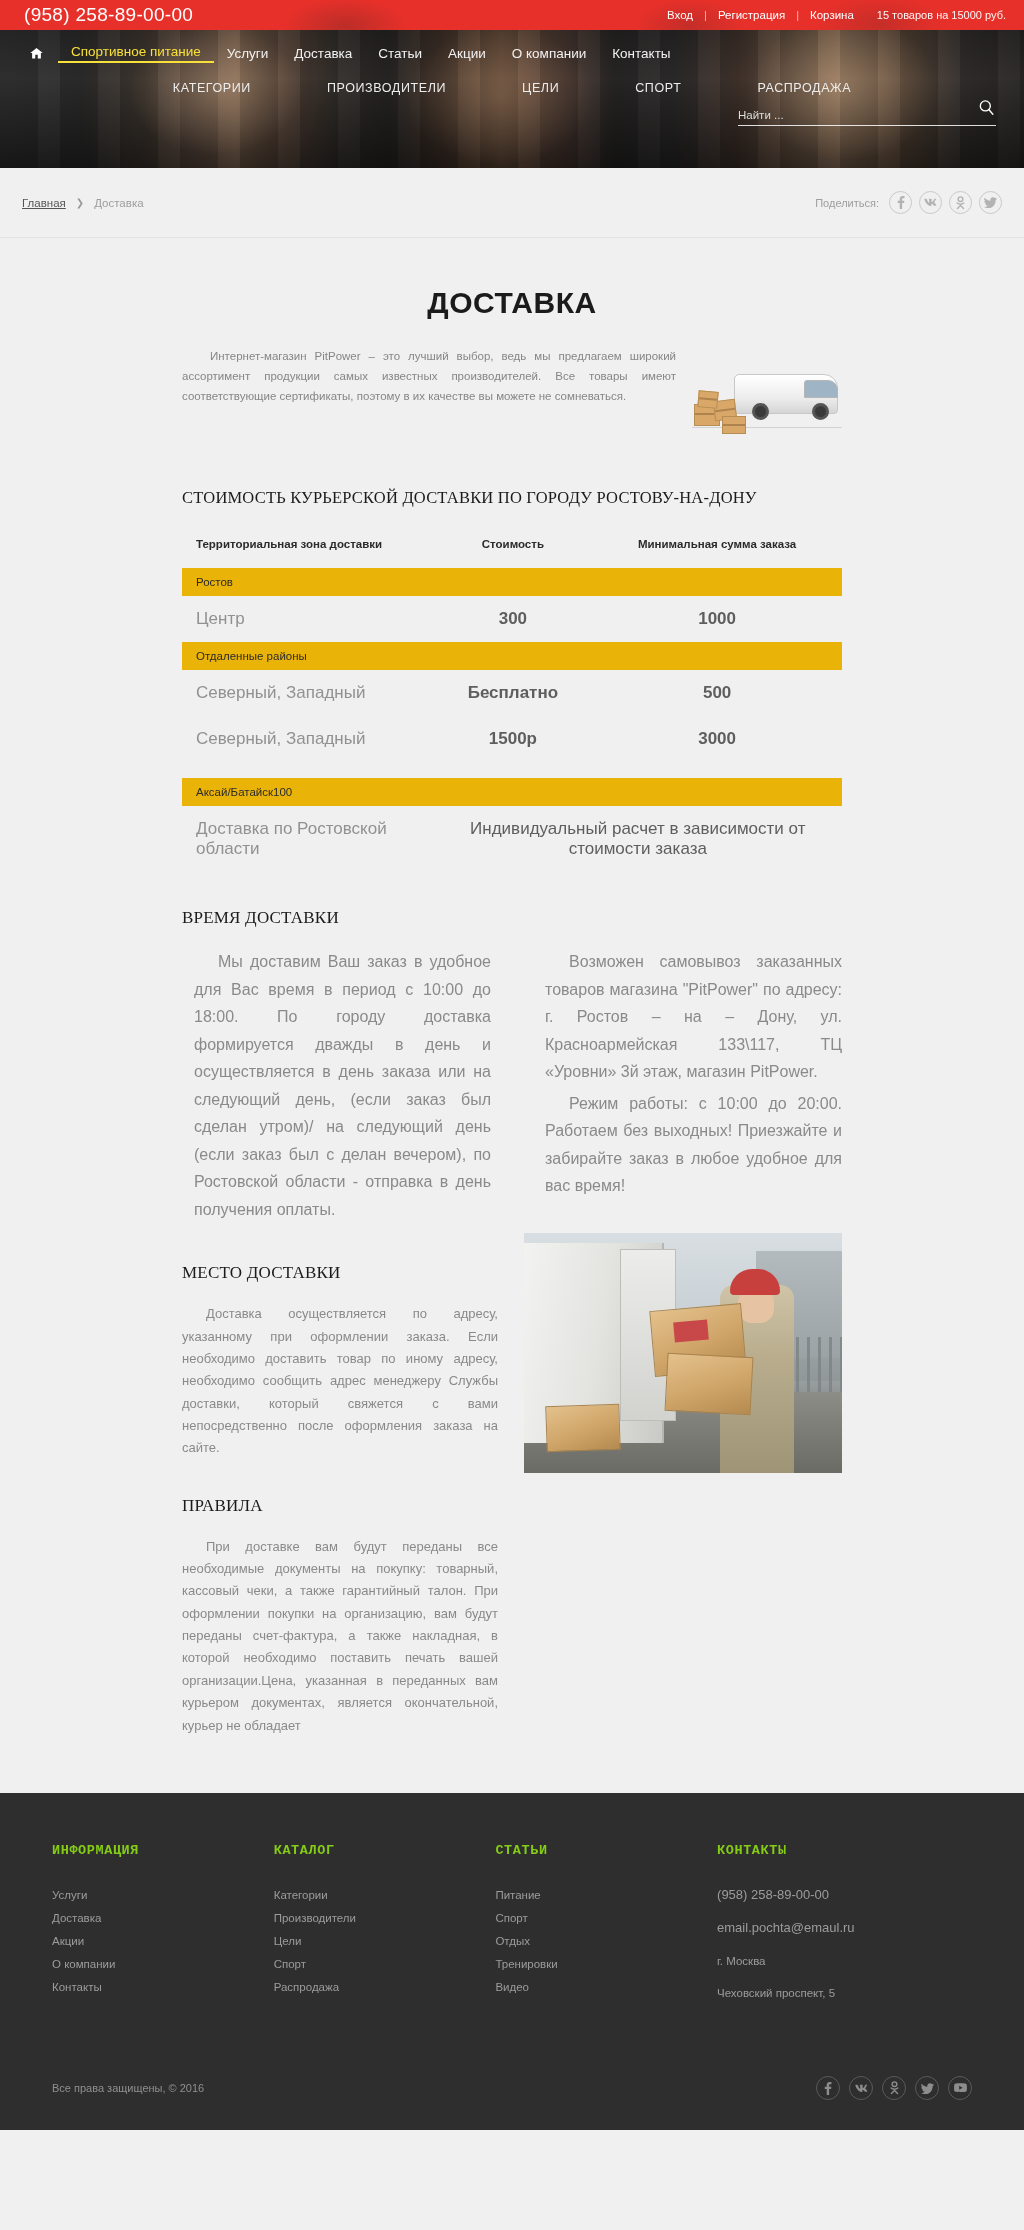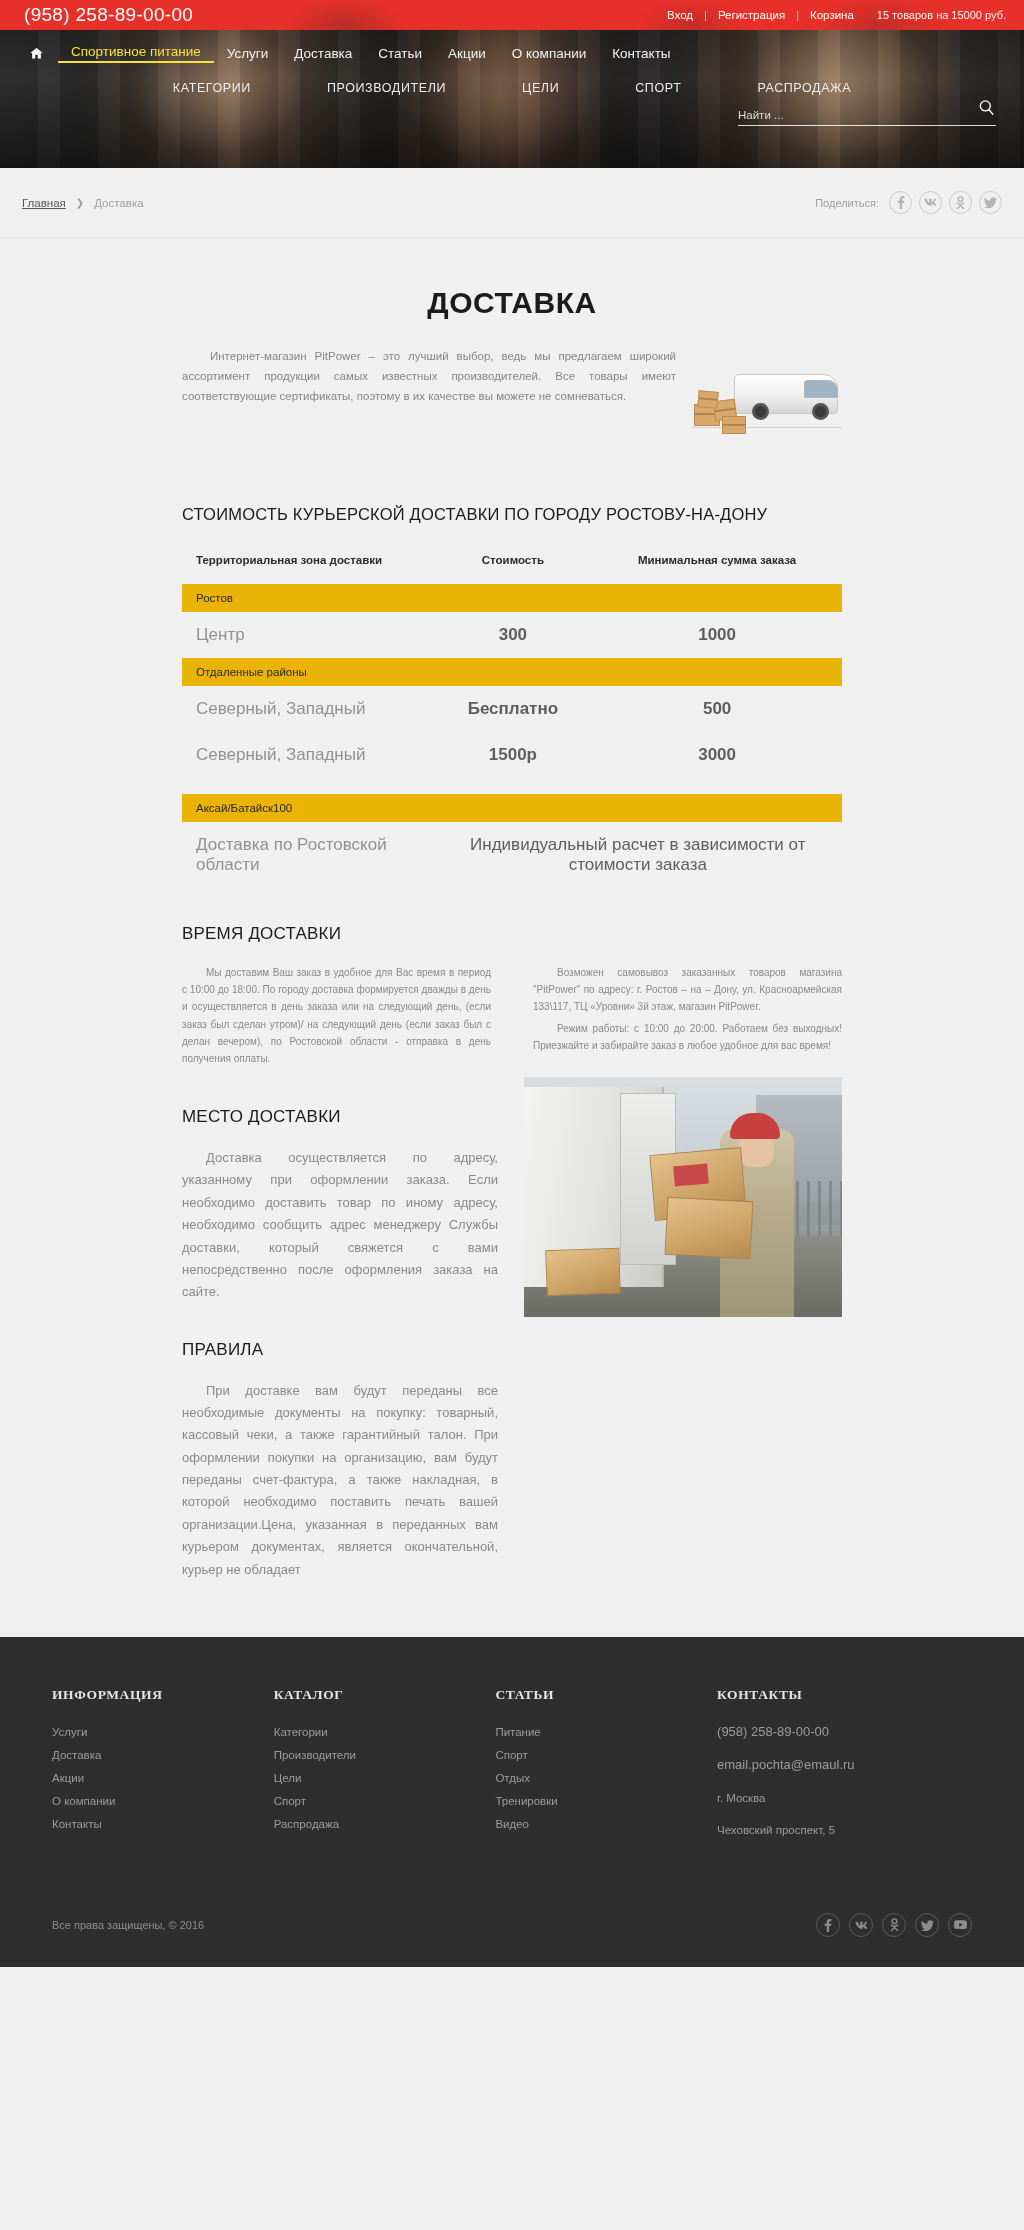--- a/index.html
+++ b/index.html
@@ -264,22 +264,22 @@
     position: absolute; left: 0; right: 0; bottom: 10px;
     height: 1px; background: rgba(0,0,0,.12);
   }
 
   
   h2.sec {
     font-size: 16.5px;
     color: #1b1b1b;
     font-weight: normal;
     letter-spacing: .2px;
-    margin: 37px 0 20px;
-    font-family: Liberation Sans, sans-serif;
+    margin: 20px 0 20px;
+    font-family: Liberation Serif, serif;
   }
   h2.sec.sub { font-size: 17px; margin-top: 36px; }
 
   
   table.rates { width: 100%; border-collapse: collapse; margin-bottom: 10px; }
   table.rates th {
     text-align: left;
     font-size: 11.5px;
     color: #2b2b2b;
     font-weight: bold;
@@ -301,26 +301,27 @@
     background: transparent;
   }
   table.rates tr.item td.c2, table.rates tr.item td.c3 { color: #5e5e5e; font-weight: bold; }
   table.rates tr.spacer td { height: 16px; padding: 0; border: 0; }
   table.rates tr.item td.wide { text-align: center; color: #5e5e5e; }
 
   
   .twocol { display: flex; gap: 42px; }
   .twocol .col { flex: 1; }
   .twocol p {
-    font-size: 10px;
+    font-size: 16px;
     line-height: 1.72;
     color: #8a8a8a;
     text-align: justify;
     text-indent: 24px;
     margin-bottom: 4px;
+    margin-left: 12px;
   }
 
   
   .place-row { display: flex; gap: 26px; align-items: flex-start; }
   .place-left { width: 330px; }
   .place-left p {
     font-size: 13px;
     line-height: 1.72;
     color: #8a8a8a;
     text-align: justify;
@@ -393,25 +394,25 @@
     position: absolute; left: 0; right: 0; bottom: 0; height: 34%;
     background: linear-gradient(180deg,#8d8d87,#6b6b66);
   }
 
   
   footer { background: #2e2e2e; padding: 50px 0 0; margin-top: 56px; }
   .fcols { display: flex; padding: 0 52px; }
   .fcol { flex: 1; }
   .fcol.contacts { flex: 1.15; }
   .fcol h4 {
-    color: #e5e5e5;
+    color: #84cc16;
     font-size: 13.5px;
     letter-spacing: .6px;
-    margin-bottom: 18px;
-    font-family: Liberation Serif, serif;
+    margin-bottom: 26px;
+    font-family: Liberation Mono, monospace;
     font-weight: bold;
   }
   .fcol a {
     display: block;
     color: #9c9c9c;
     text-decoration: none;
     font-size: 11.5px;
     line-height: 2.0;
   }
   .fcol .ctext {

